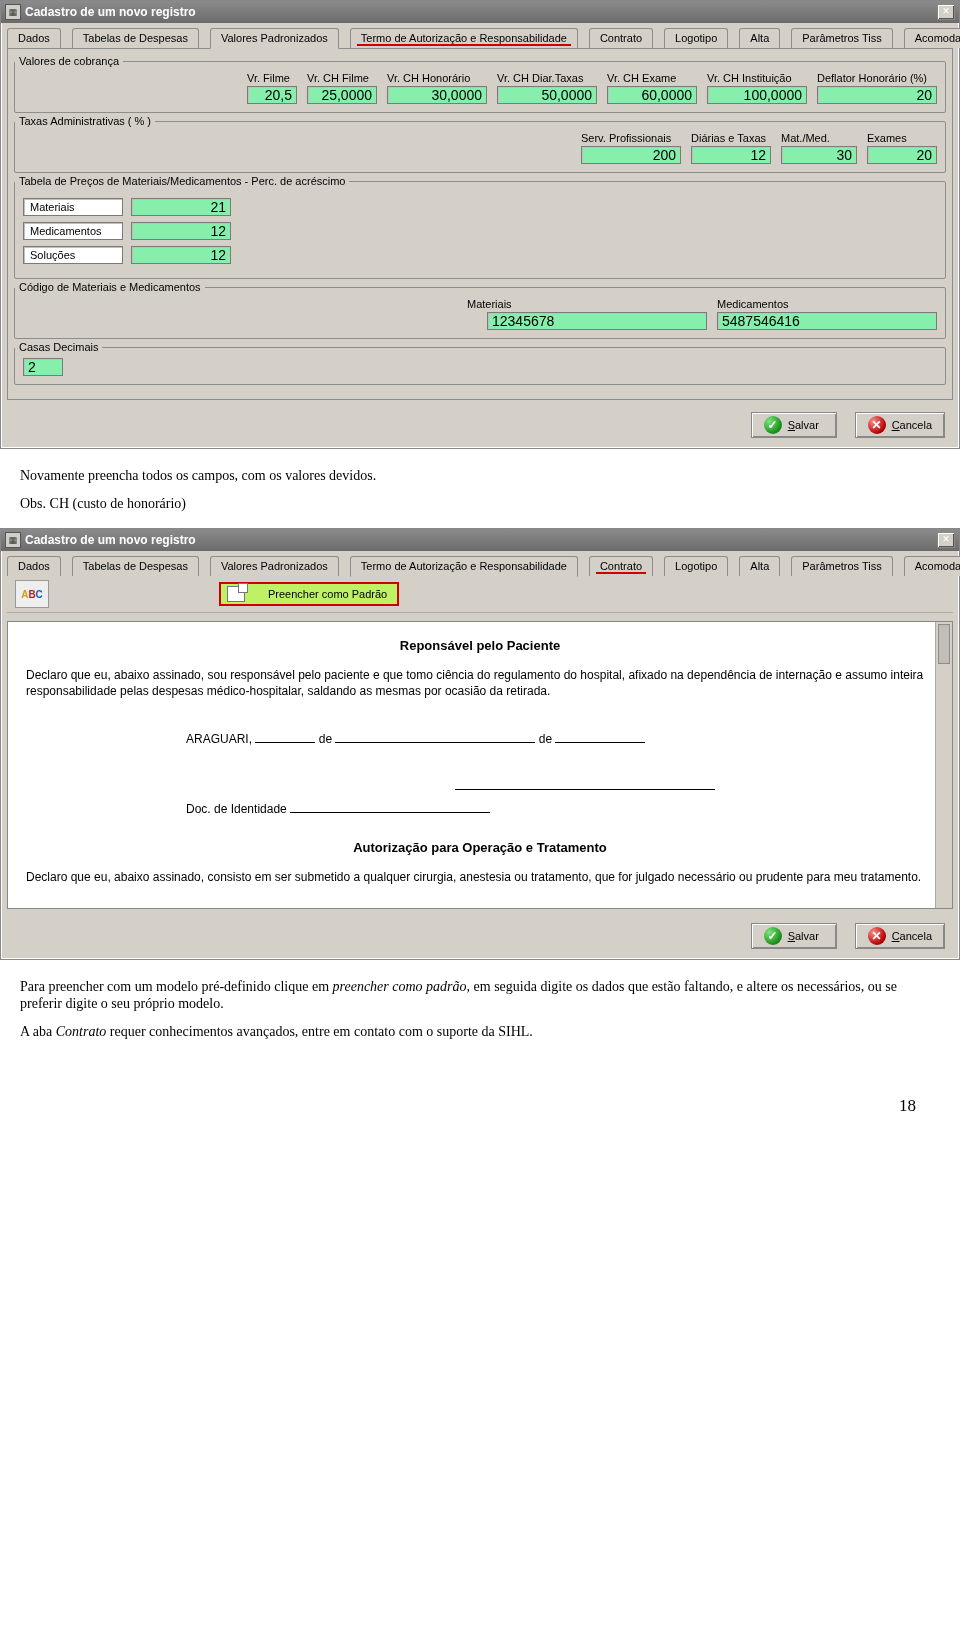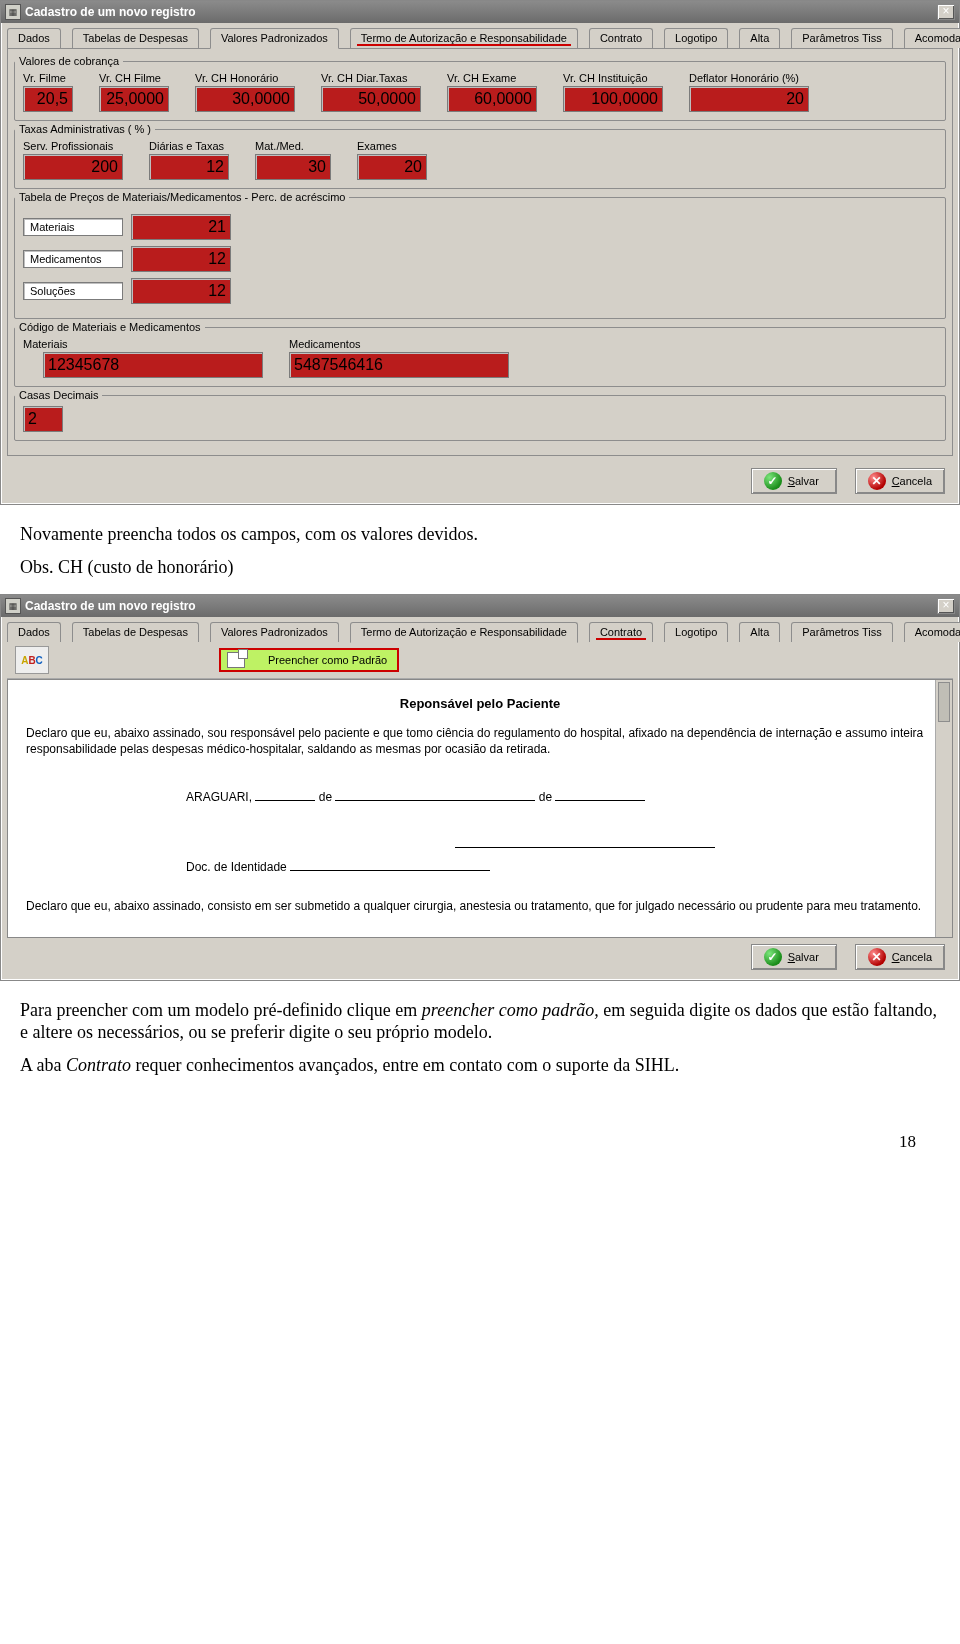--- a/index.html
+++ b/index.html
@@ -86,30 +86,30 @@
     position: relative;
     background: #d4d0c8;
   }
   .groupbox > .legend {
     position: absolute;
     top: -7px; left: 0;
     background: #d4d0c8;
     padding: 0 4px;
     font-size: 11px;
   }
-  .row { display: flex; gap: 26px; align-items: flex-end; }
+  .row { display: flex; gap: 10px; align-items: flex-end; justify-content: flex-end; }
   .col { display: flex; flex-direction: column; }
   .lbl { font-size: 11px; margin-bottom: 2px; white-space: nowrap; }
   input.txt, .txt {
     font-family: inherit;
-    font-size: 16px;
-    background: #b91c1c;
+    font-size: 14px;
+    background: #86efac;
     border: 1px solid #7b7b7b;
     box-shadow: 1px 1px 0 #bfbfbf inset;
-    padding: 12px 4px;
+    padding: 4px 4px;
     height: 18px;
     text-align: right;
   }
   .txt.left { text-align: left; }
   .matrow { display: flex; align-items: center; gap: 8px; margin: 6px 0; }
   .matrow .lblcell {
     width: 100px;
     background: #fff;
     border: 1px solid #7b7b7b;
     box-shadow: 1px 1px 0 #bfbfbf inset;
@@ -133,21 +133,21 @@
   .btn .ic {
     width: 18px; height: 18px; border-radius: 50%;
     display: flex; align-items: center; justify-content: center;
     color: #fff; font-weight: bold; font-size: 12px;
   }
   .ic.ok { background: radial-gradient(circle at 30% 30%, #7be67b, #1a8c1a 70%); }
   .ic.no { background: radial-gradient(circle at 30% 30%, #ff8a8a, #b20000 70%); }
   .btn .mn { text-decoration: underline; }
   .body-text {
     font-family: "Times New Roman", Times, serif;
-    font-size: 18px;
+    font-size: 14px;
     padding: 6px 20px 6px 20px;
     line-height: 1.25;
   }
   .body-text .italic { font-style: italic; }
   .body-text p { margin: 4px 0 10px 0; }
   .toolbar2 {
     display: flex; align-items: center; gap: 10px;
     padding: 4px 8px;
     border-bottom: 1px solid #aaa;
   }
@@ -175,21 +175,21 @@
     border: 1px solid #777; background: #fff;
   }
   .padrao-btn .pb-ic::after {
     content: ""; position: absolute;
     right: -4px; top: -4px;
     width: 8px; height: 8px; border: 1px solid #777; background: #fff;
   }
   .doc-area {
     background: #fff;
     border: 1px solid #888;
-    margin: 0 6px;
+    margin: 8px 6px;
     padding: 10px 18px 10px 18px;
     font-family: Tahoma, Arial, sans-serif;
     font-size: 12px;
     max-height: 480px;
     overflow: hidden;
     position: relative;
   }
   .doc-area::after {
     content: ""; position: absolute;
     top: 0; bottom: 0; right: 0;
@@ -406,20 +406,21 @@
 
       <div class="sigrow sigrow-center">
         <span class="sigline" style="width:260px"></span>
       </div>
 
       <div class="doc-label" style="margin-left:160px">
         <span>Doc. de Identidade</span>
         <span class="sigline" style="width:200px"></span>
       </div>
 
+      <div class="doc-h">Autorização para Operação e Tratamento</div>
       <div class="doc-p">Declaro que eu, abaixo assinado, consisto em ser submetido a qualquer cirurgia, anestesia ou tratamento, que for julgado necessário ou prudente para meu tratamento.</div>
     </div>
 
     <div class="dialog-buttons">
       <div class="btn">
         <span class="ic ok">✓</span>
         <span><span class="mn">S</span><span>alvar</span></span>
       </div>
       <div class="btn">
         <span class="ic no">✕</span>

